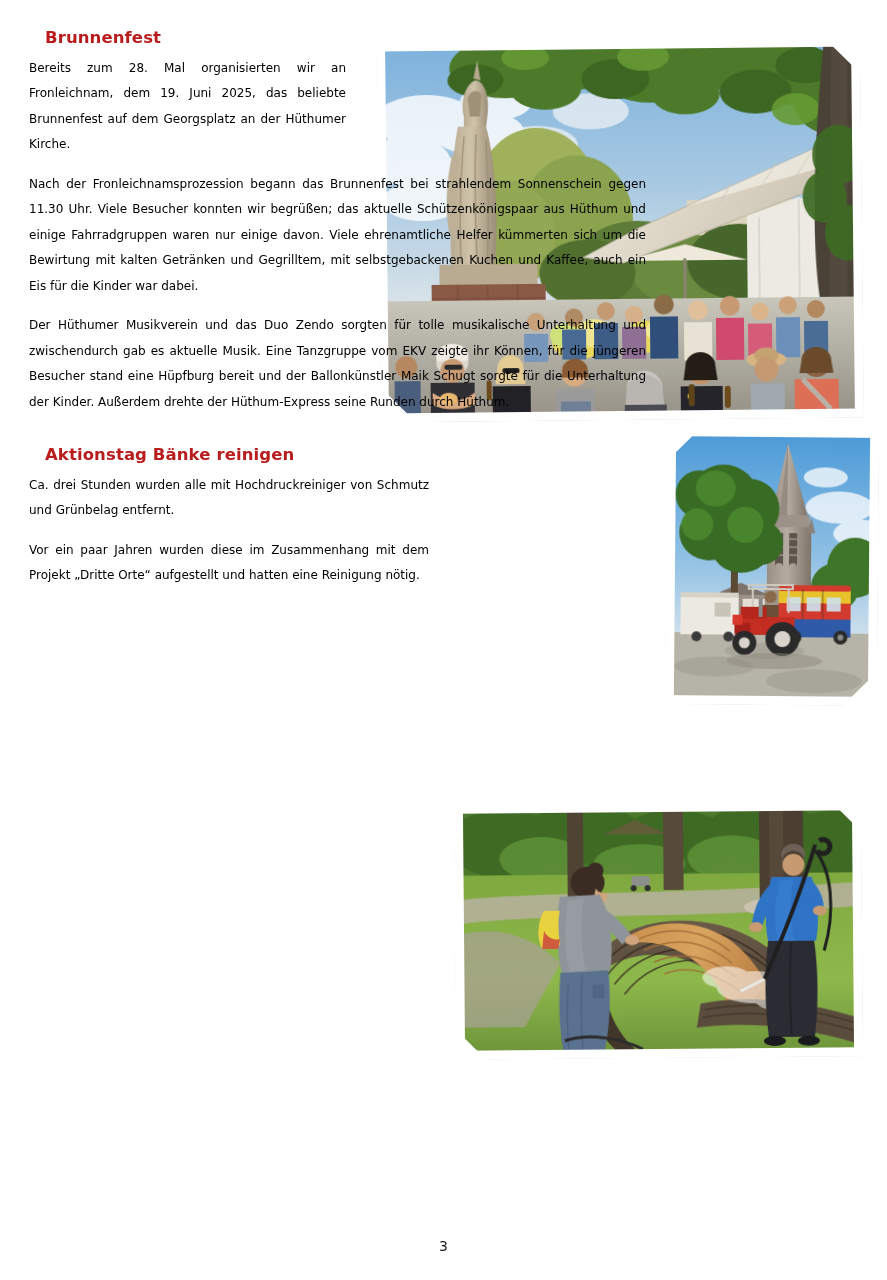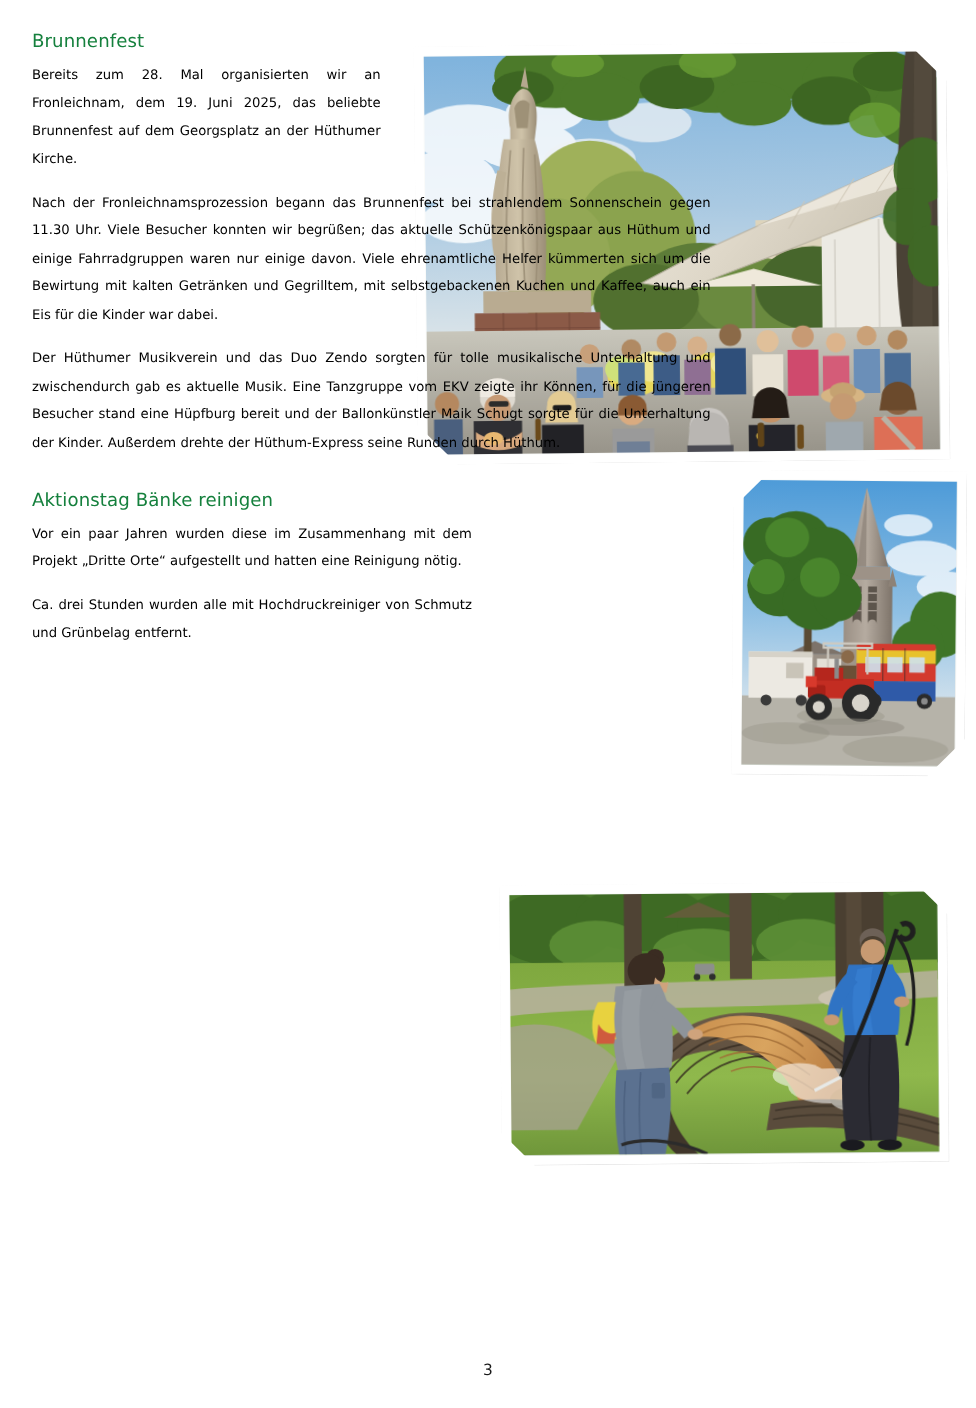--- a/index.html
+++ b/index.html
@@ -28,23 +28,23 @@
   
   .content {
     position: absolute;
     left: 29px;
     top: 28px;
     width: 617px;
   }
 
   h2.section-heading {
     font-size: 16.5px;
-    font-weight: normal;
-    color: #15803d;
-    margin: 0 0 7px 0;
+    font-weight: bold;
+    color: #b91c1c;
+    margin: 0 0 7px 16px;
     letter-spacing: 0.1px;
     line-height: 1.25;
   }
 
   p.body-text {
     font-size: 12px;
     line-height: 25.5px;
     text-align: justify;
     text-justify: inter-word;
     margin: 0 0 14px 0;
@@ -689,21 +689,21 @@
     <p class="body-text narrow">Bereits zum 28. Mal organisierten wir an Fronleichnam, dem 19. Juni 2025, das beliebte Brunnenfest auf dem Georgsplatz an der Hüthumer Kirche.</p>
 
     <p class="body-text">Nach der Fronleichnamsprozession begann das Brunnenfest bei strahlendem Sonnenschein gegen 11.30 Uhr. Viele Besucher konnten wir begrüßen; das aktuelle Schützenkönigspaar aus Hüthum und einige Fahrradgruppen waren nur einige davon. Viele ehrenamtliche Helfer kümmerten sich um die Bewirtung mit kalten Getränken und Gegrilltem, mit selbstgebackenen Kuchen und Kaffee, auch ein Eis für die Kinder war dabei.</p>
 
     <p class="body-text">Der Hüthumer Musikverein und das Duo Zendo sorgten für tolle musikalische Unterhaltung und zwischendurch gab es aktuelle Musik. Eine Tanzgruppe vom EKV zeigte ihr Können, für die jüngeren Besucher stand eine Hüpfburg bereit und der Ballonkünstler Maik Schugt sorgte für die Unterhaltung der Kinder. Außerdem drehte der Hüthum-Express seine Runden durch Hüthum.</p>
 
     <div class="section-two">
       <h2 class="section-heading">Aktionstag Bänke reinigen</h2>
 
 
+      <p class="body-text narrow-2">Ca. drei Stunden wurden alle mit Hochdruckreiniger von Schmutz und Grünbelag entfernt.</p>
+
       <p class="body-text narrow-2">Vor ein paar Jahren wurden diese im Zusammenhang mit dem Projekt „Dritte Orte“ aufgestellt und hatten eine Reinigung nötig.</p>
-
-      <p class="body-text narrow-2">Ca. drei Stunden wurden alle mit Hochdruckreiniger von Schmutz und Grünbelag entfernt.</p>
     </div>
   </div>
 
   <div class="page-number">3</div>
 
 </div>
 
 </body></html>

